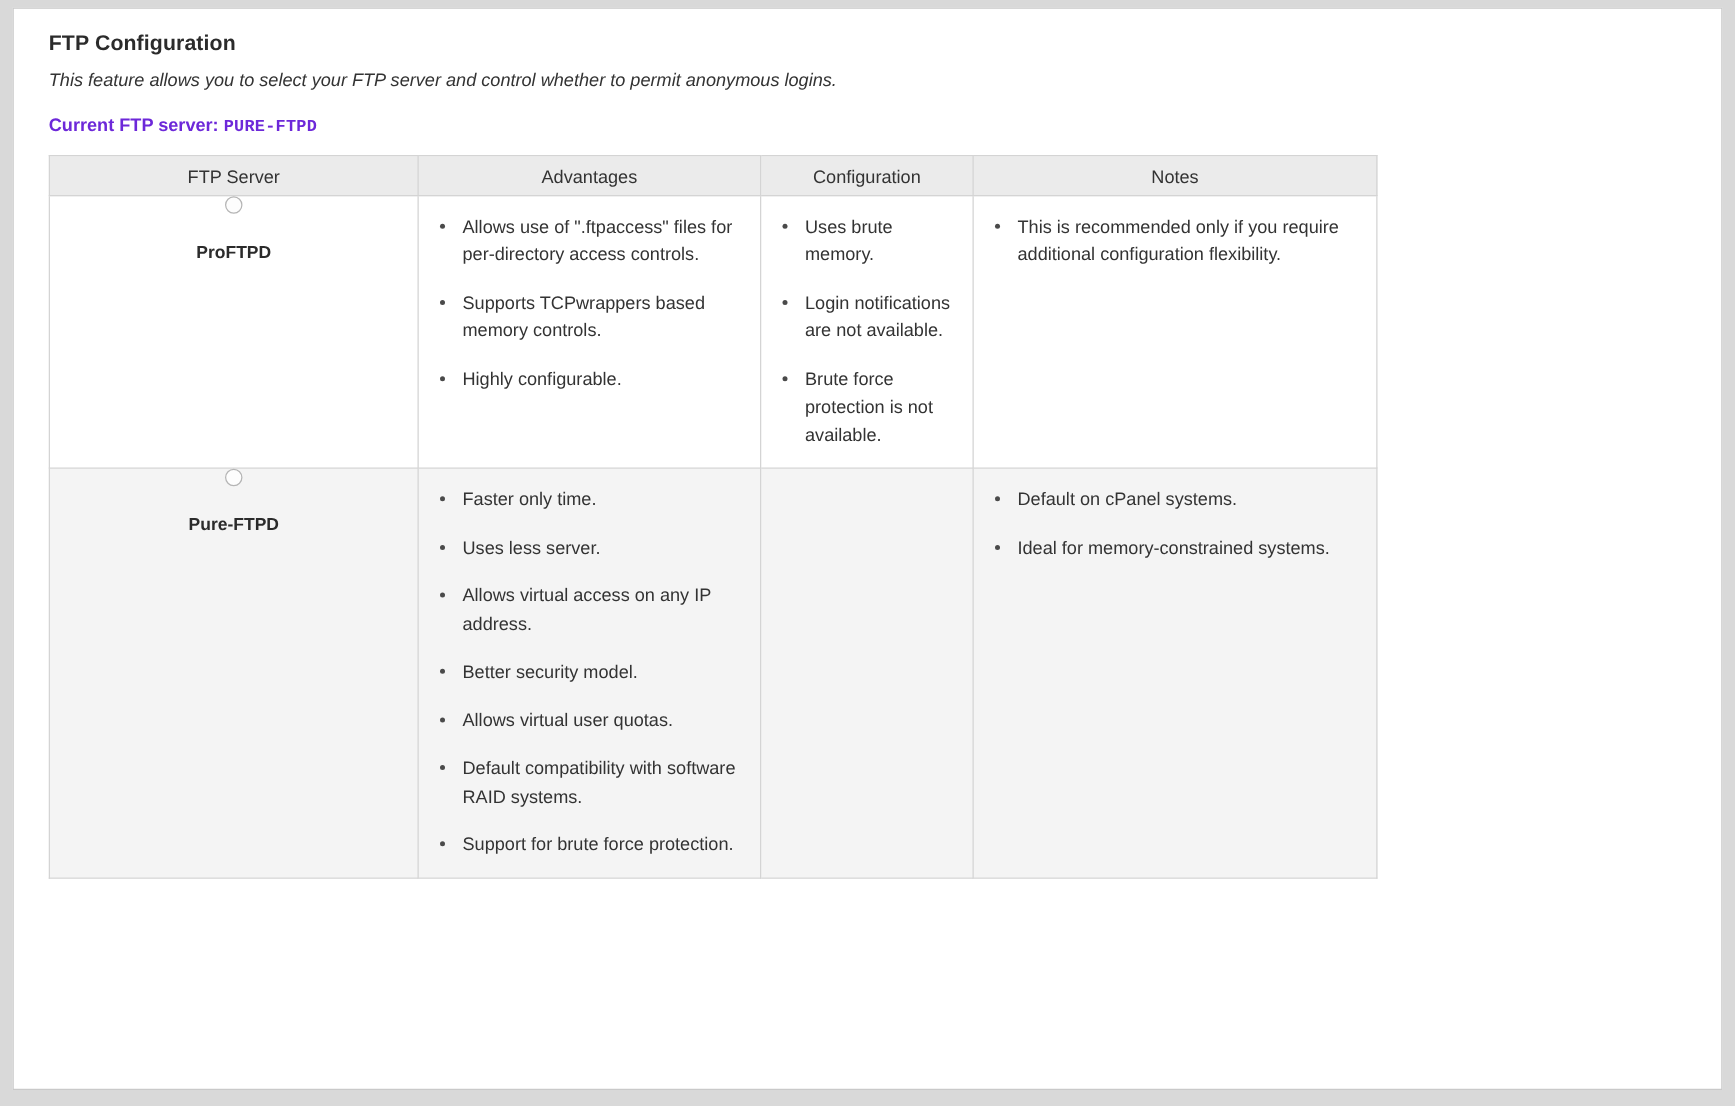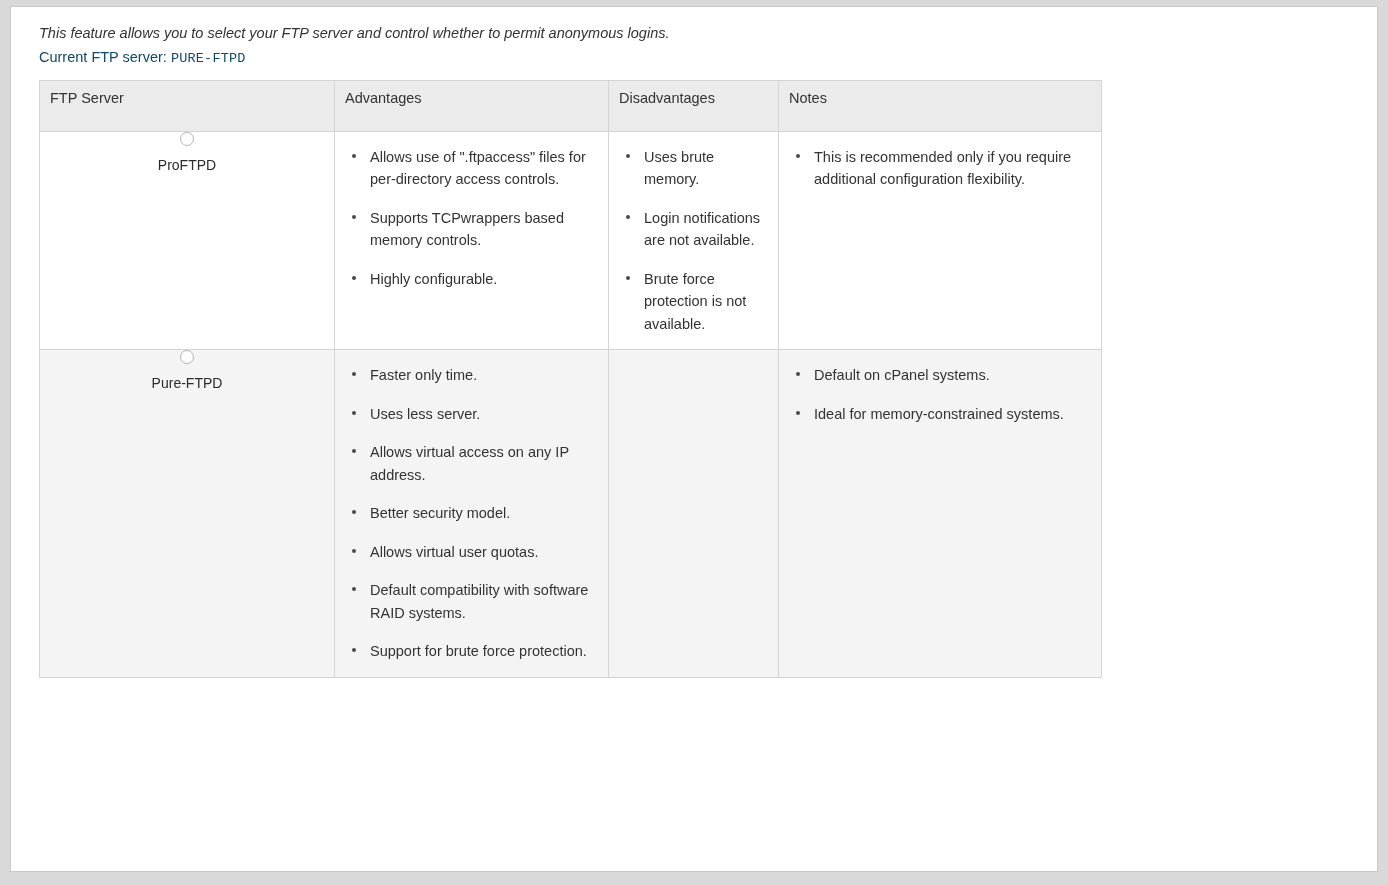--- a/index.html
+++ b/index.html
@@ -29,26 +29,27 @@
     font-size: 17px;
     font-weight: bold;
     color: #2b2b2b;
     margin: 0 0 12px 6px;
     letter-spacing: 0.1px;
   }
   .page-desc {
     font-size: 14.5px;
     font-style: italic;
     color: #333333;
-    margin: 0 0 8px 6px;
+    margin: 0 0 20px 6px;
   }
   .current-server {
     font-size: 14.5px;
-    color: #0c4a6e;
+    color: #6d28d9;
     margin: 0 0 14px 6px;
+    font-weight: bold;
   }
   .current-server .mono {
     font-family: "Liberation Mono", "DejaVu Sans Mono", monospace;
     font-size: 13.5px;
     letter-spacing: 0.2px;
   }
   table.ftp-table {
     border-collapse: collapse;
     width: 1062px;
     margin-left: 6px;
@@ -58,22 +59,22 @@
   table.ftp-table td {
     border: 1px solid #d4d4d4;
     vertical-align: top;
     padding: 0;
   }
   table.ftp-table thead th {
     background: #ebebeb;
     font-size: 14.5px;
     font-weight: normal;
     color: #333333;
-    text-align: left;
-    padding: 9px 10px 23px 10px;
+    text-align: center;
+    padding: 9px 10px 4px 10px;
     height: 18px;
   }
   td.server-cell {
     text-align: center;
     vertical-align: middle;
     padding: 10px 6px;
   }
   .radio {
     width: 14px;
     height: 14px;
@@ -94,24 +95,24 @@
     position: absolute;
     left: 4px;
     top: 4px;
     width: 4px;
     height: 4px;
     border-radius: 50%;
     background: #ffffff;
   }
   .server-label {
     font-size: 14px;
-    font-weight: normal;
+    font-weight: bold;
     color: #2b2b2b;
     display: block;
-    margin-top: 2px;
+    margin-top: 12px;
   }
   ul.bullets {
     list-style: none;
     margin: 0;
     padding: 14px 12px 14px 14px;
   }
   ul.bullets li {
     position: relative;
     padding-left: 21px;
     margin-bottom: 16px;
@@ -138,39 +139,40 @@
   td.empty-cell {
     padding: 0;
   }
 </style>
 </head>
 <body>
 
 <div id="page">
   <div class="panel">
 
+    <h1 class="page-title">FTP Configuration</h1>
     <div class="page-desc">This feature allows you to select your FTP server and control whether to permit anonymous logins.</div>
 
     <div class="current-server">
       <span>Current FTP server:</span>
       <span class="mono">PURE-FTPD</span>
     </div>
 
     <table class="ftp-table">
       <colgroup>
         <col style="width:295px">
         <col style="width:274px">
         <col style="width:170px">
         <col style="width:323px">
       </colgroup>
       <thead>
         <tr>
           <th>FTP Server</th>
           <th>Advantages</th>
-          <th>Disadvantages</th>
+          <th>Configuration</th>
           <th>Notes</th>
         </tr>
       </thead>
       <tbody>
 
         <tr>
           <td class="server-cell">
             <span class="radio"></span>
             <span class="server-label">ProFTPD</span>
           </td>

